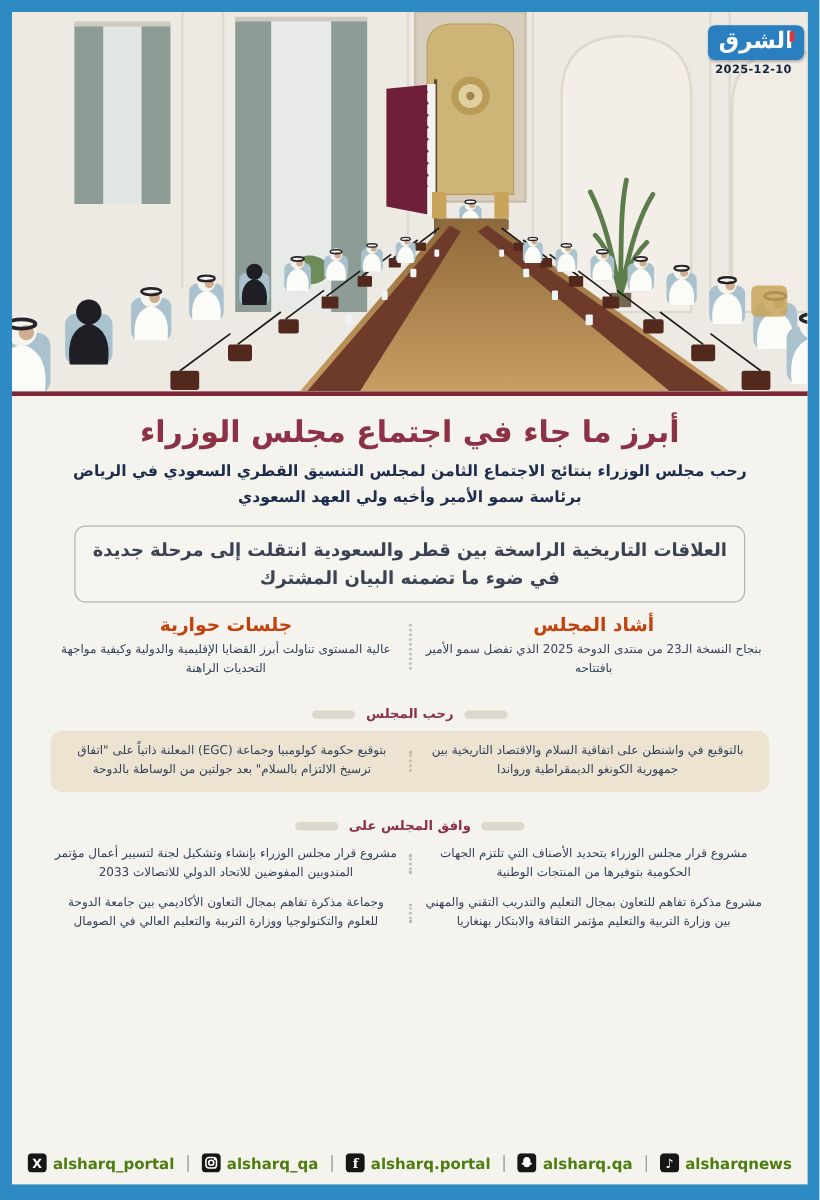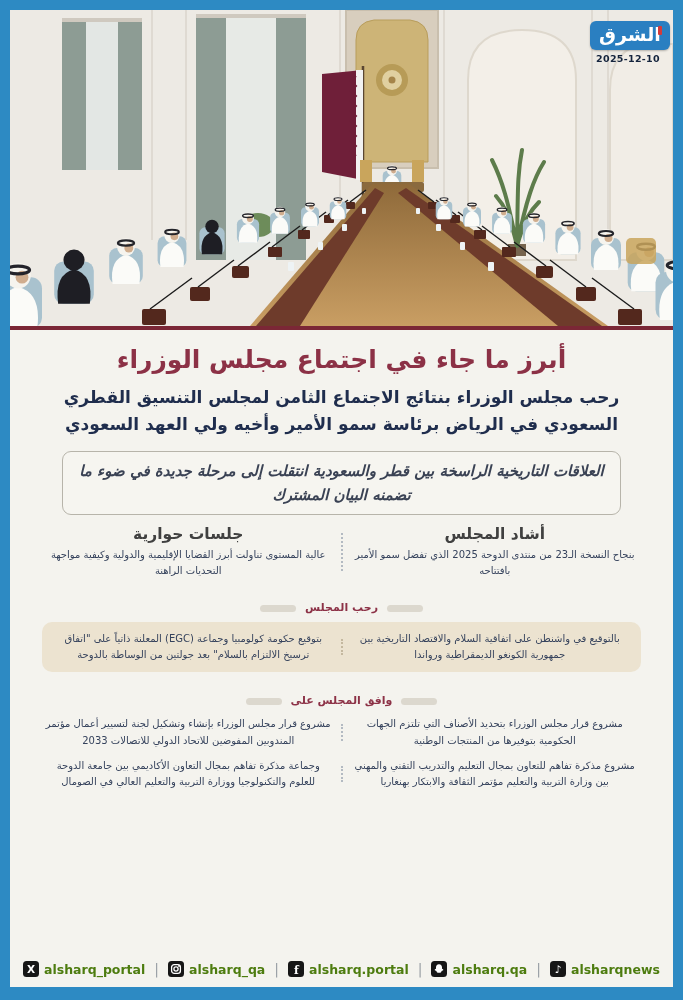--- a/index.html
+++ b/index.html
@@ -17,27 +17,27 @@
   .logo-box{position:relative;display:inline-block;background:#2a7fc1;border-radius:6px;
     padding:3px 9px 5px;box-shadow:0 1px 2px rgba(0,0,0,.25);}
   .logo-box .ar{color:#fff;font-weight:bold;font-size:19px;line-height:1.1;}
   .logo-red{position:absolute;top:5px;right:8px;width:4px;height:9px;background:#d43a3a;border-radius:1px;}
   .logo-date{margin-top:3px;font-size:9.5px;font-weight:bold;color:#14243d;letter-spacing:.3px;direction:ltr;}
 
   
   .content{flex:1;display:flex;flex-direction:column;direction:rtl;text-align:center;
     padding:10px 26px 8px;box-sizing:border-box;color:#35425c;}
   .headline{color:#8c3146;font-weight:bold;font-size:25px;line-height:1.25;margin:4px 0 0;}
-  .subtitle{color:#1f2d4d;font-weight:bold;font-size:17px;line-height:1.6;margin:9px 8px 0;}
+  .subtitle{color:#1f2d4d;font-weight:bold;font-size:13px;line-height:1.6;margin:9px 8px 0;}
   .hl-box{border:1.5px solid #b7b4aa;border-radius:9px;background:#f6f5f0;
-    margin:12px 26px 0;padding:7px 14px;font-size:15px;font-weight:bold;line-height:1.6;color:#3a4254;font-style:italic;}
+    margin:12px 26px 0;padding:7px 14px;font-size:15px;font-weight:bold;line-height:1.6;color:#3a4254;}
 
   .two-col{display:flex;align-items:stretch;margin-top:10px;}
   .col{flex:1;padding:0 10px;}
-  .col-title{color:#404040;font-weight:bold;font-size:15.5px;margin-bottom:4px;}
+  .col-title{color:#c2410c;font-weight:bold;font-size:15.5px;margin-bottom:4px;}
   .col-body, .cell{font-size:10px;font-weight:normal;line-height:1.62;color:#35425c;}
   .vdots{width:0;border-left:2px dotted #b3bac2;margin:8px 0;}
 
   .sec-title{color:#8c3146;font-weight:bold;font-size:11px;margin-top:22px;}
   .pill{display:inline-block;width:36px;height:7px;background:#dcd8ce;border-radius:4px;
     vertical-align:middle;margin:0 9px;}
 
   .beige{background:#ece3d0;border-radius:10px;margin:8px 6px 0;padding:9px 4px;display:flex;align-items:stretch;}
   .beige .col{padding:0 12px;}
   .beige .vdots{border-left-color:#c4b89f;}

